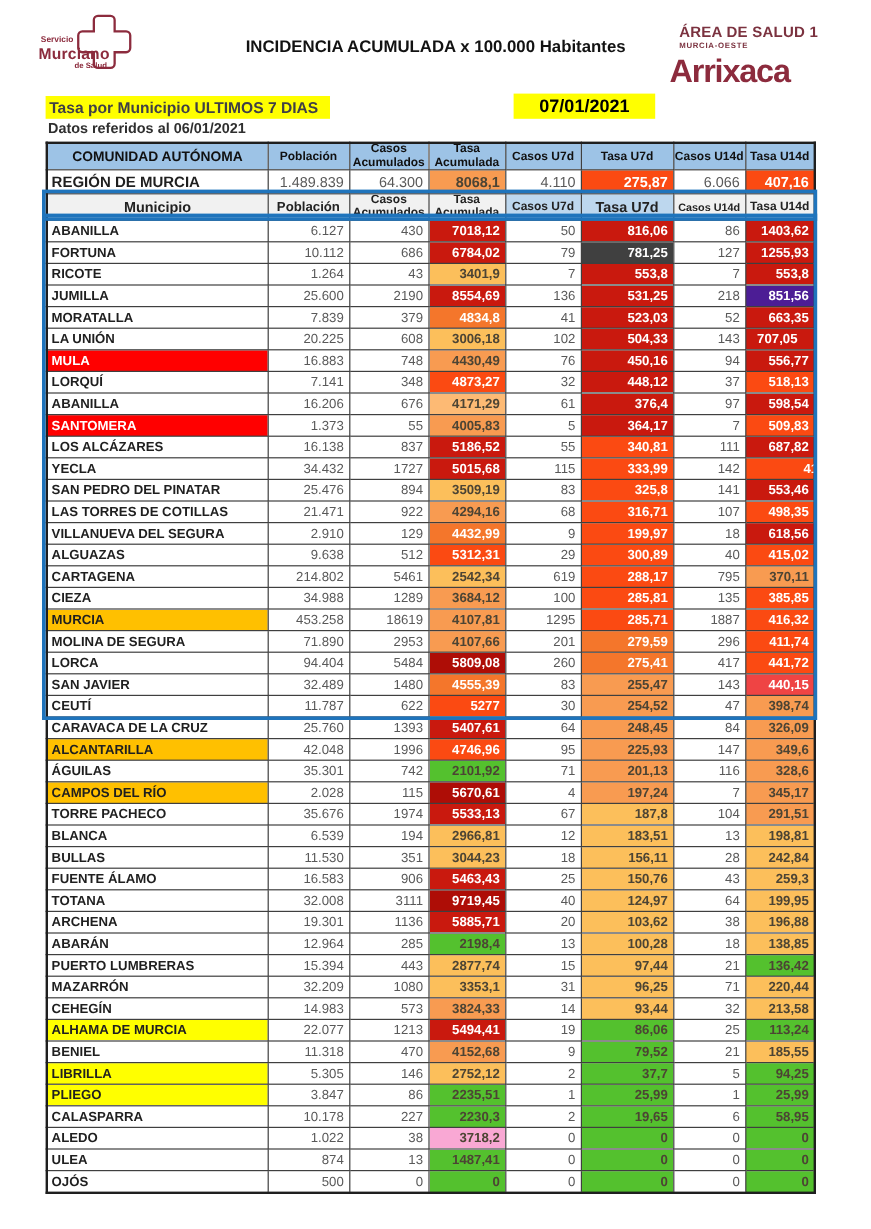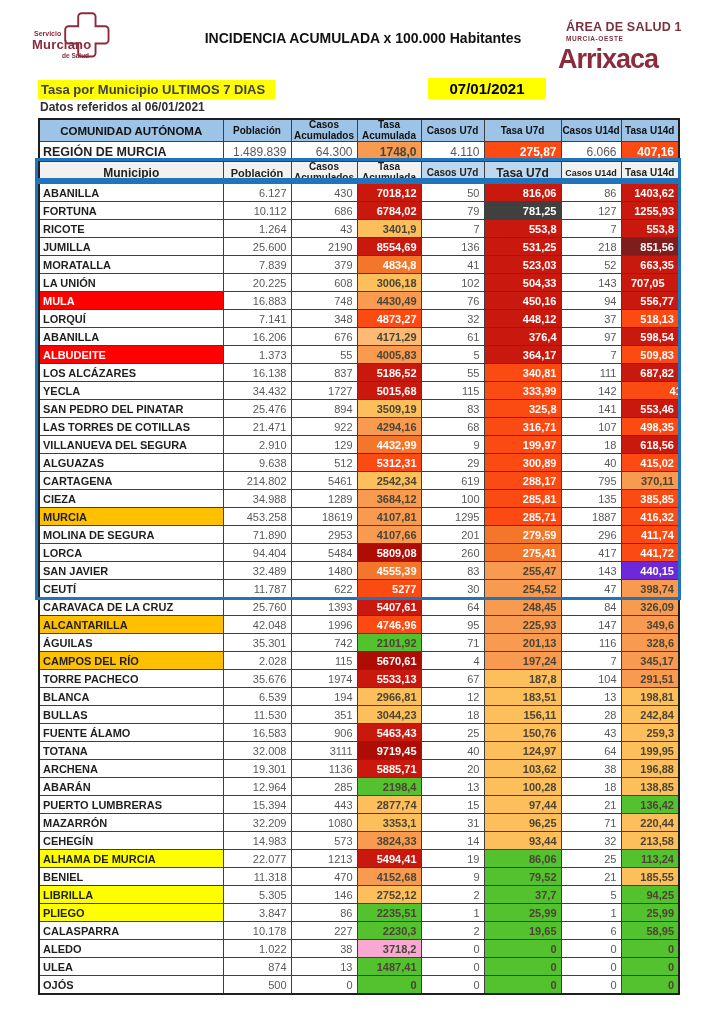--- a/index.html
+++ b/index.html
@@ -98,21 +98,21 @@
         <th class="small">Tasa Acumulada</th>
         <th>Casos U7d</th>
         <th>Tasa U7d</th>
         <th>Casos U14d</th>
         <th>Tasa U14d</th>
       </tr>
       <tr class="region">
         <td class="name">REGIÓN DE MURCIA</td>
         <td class="num cas">1.489.839</td>
         <td class="num cas">64.300</td>
-        <td class="num tasa" style="background: rgb(248, 155, 81); color: rgb(76, 68, 52);">1748,0</td>
+        <td class="num tasa" style="background: rgb(248, 155, 81); color: rgb(76, 68, 52);">8068,1</td>
         <td class="num cas">4.110</td>
         <td class="num tasa" style="background: rgb(251, 74, 18); color: rgb(255, 255, 255);">275,87</td>
         <td class="num cas">6.066</td>
         <td class="num tasa" style="background: rgb(251, 74, 18); color: rgb(255, 255, 255);">407,16</td>
       </tr>
       <tr class="h2">
         <th class="big">Municipio</th>
         <th class="mid">Población</th>
         <th class="small">Casos Acumulados</th>
         <th class="small">Tasa Acumulada</th>
@@ -154,21 +154,21 @@
     <td class="num tasa" style="background: rgb(201, 25, 14); color: rgb(255, 255, 255);">553,8</td>
   </tr>
         <tr>
     <td class="name">JUMILLA</td>
     <td class="num cas">25.600</td>
     <td class="num cas">2190</td>
     <td class="num tasa" style="background: rgb(201, 25, 14); color: rgb(255, 255, 255);">8554,69</td>
     <td class="num cas">136</td>
     <td class="num tasa" style="background: rgb(201, 25, 14); color: rgb(255, 255, 255);">531,25</td>
     <td class="num cas">218</td>
-    <td class="num tasa" style="background: #7f1d1d; color: rgb(255, 255, 255);">851,56</td>
+    <td class="num tasa" style="background: #4c1d95; color: rgb(255, 255, 255);">851,56</td>
   </tr>
         <tr>
     <td class="name">MORATALLA</td>
     <td class="num cas">7.839</td>
     <td class="num cas">379</td>
     <td class="num tasa" style="background: rgb(244, 118, 43); color: rgb(255, 255, 255);">4834,8</td>
     <td class="num cas">41</td>
     <td class="num tasa" style="background: rgb(201, 25, 14); color: rgb(255, 255, 255);">523,03</td>
     <td class="num cas">52</td>
     <td class="num tasa" style="background: rgb(201, 25, 14); color: rgb(255, 255, 255);">663,35</td>
@@ -207,21 +207,21 @@
     <td class="name">ABANILLA</td>
     <td class="num cas">16.206</td>
     <td class="num cas">676</td>
     <td class="num tasa" style="background: #fdba74; color: rgb(76, 68, 52);">4171,29</td>
     <td class="num cas">61</td>
     <td class="num tasa" style="background: rgb(201, 25, 14); color: rgb(255, 255, 255);">376,4</td>
     <td class="num cas">97</td>
     <td class="num tasa" style="background: rgb(201, 25, 14); color: rgb(255, 255, 255);">598,54</td>
   </tr>
         <tr>
-    <td class="name" style="background: rgb(255, 0, 0); color: rgb(255, 255, 255);">ALBUDEITE</td>
+    <td class="name" style="background: rgb(255, 0, 0); color: rgb(255, 255, 255);">SANTOMERA</td>
     <td class="num cas">1.373</td>
     <td class="num cas">55</td>
     <td class="num tasa" style="background: rgb(248, 155, 81); color: rgb(76, 68, 52);">4005,83</td>
     <td class="num cas">5</td>
     <td class="num tasa" style="background: rgb(201, 25, 14); color: rgb(255, 255, 255);">364,17</td>
     <td class="num cas">7</td>
     <td class="num tasa" style="background: rgb(251, 74, 18); color: rgb(255, 255, 255);">509,83</td>
   </tr>
         <tr>
     <td class="name">LOS ALCÁZARES</td>
@@ -334,21 +334,21 @@
     <td class="num tasa" style="background: rgb(251, 74, 18); color: rgb(255, 255, 255);">441,72</td>
   </tr>
         <tr>
     <td class="name">SAN JAVIER</td>
     <td class="num cas">32.489</td>
     <td class="num cas">1480</td>
     <td class="num tasa" style="background: rgb(244, 118, 43); color: rgb(255, 255, 255);">4555,39</td>
     <td class="num cas">83</td>
     <td class="num tasa" style="background: rgb(248, 155, 81); color: rgb(76, 68, 52);">255,47</td>
     <td class="num cas">143</td>
-    <td class="num tasa" style="background: #6d28d9; color: rgb(255, 255, 255);">440,15</td>
+    <td class="num tasa" style="background: #ef4444; color: rgb(255, 255, 255);">440,15</td>
   </tr>
         <tr>
     <td class="name">CEUTÍ</td>
     <td class="num cas">11.787</td>
     <td class="num cas">622</td>
     <td class="num tasa" style="background: rgb(251, 74, 18); color: rgb(255, 255, 255);">5277</td>
     <td class="num cas">30</td>
     <td class="num tasa" style="background: rgb(248, 155, 81); color: rgb(76, 68, 52);">254,52</td>
     <td class="num cas">47</td>
     <td class="num tasa" style="background: rgb(248, 155, 81); color: rgb(76, 68, 52);">398,74</td>

